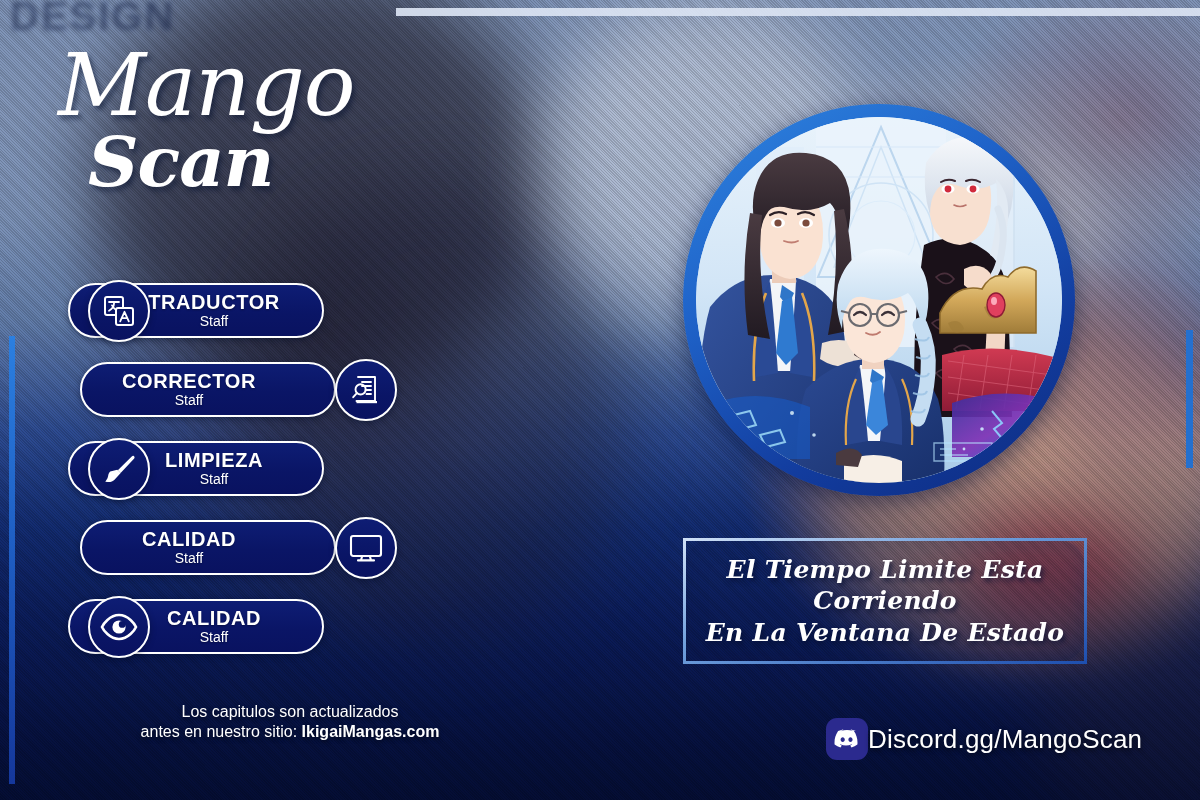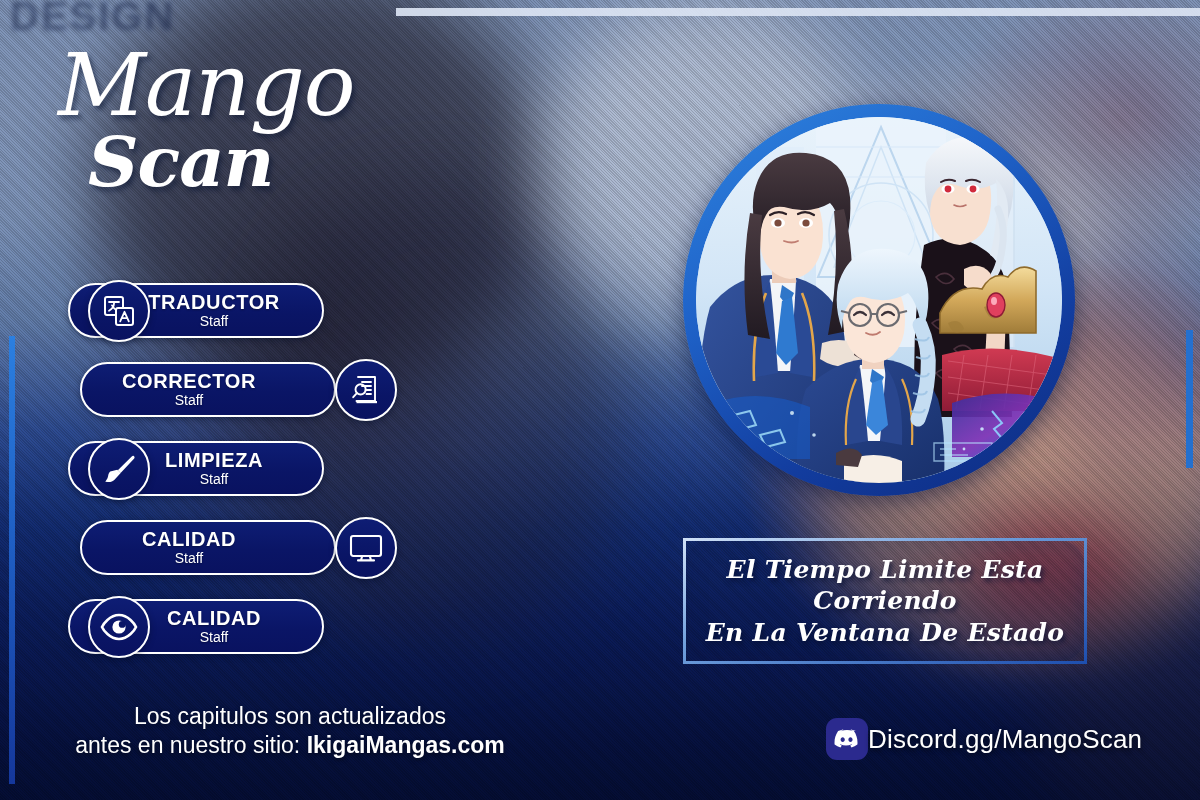--- a/index.html
+++ b/index.html
@@ -142,21 +142,21 @@
   }
   .icon-badge.left  { left:88px;  top:-3px; }
   .icon-badge.right { left:auto;  right:0;  top:-3px; }
   .credit-row.icon-right .icon-badge.right { right:43px; }
   .icon-badge svg { display:block; }
 
   
   .site-note {
     position:absolute; left:40px; top:702px; width:500px;
     text-align:center; color:#ffffff;
-    font-size:23px; line-height:1.28;
+    font-size:16px; line-height:1.28;
     text-shadow:0 2px 4px rgba(0,0,0,.5);
   }
   .site-note b { font-weight:bold; }
 
   
   .discord {
     position:absolute; left:826px; top:718px;
     display:flex; align-items:center; 
     color:#ffffff;
     text-shadow:0 2px 5px rgba(0,0,0,.65);

